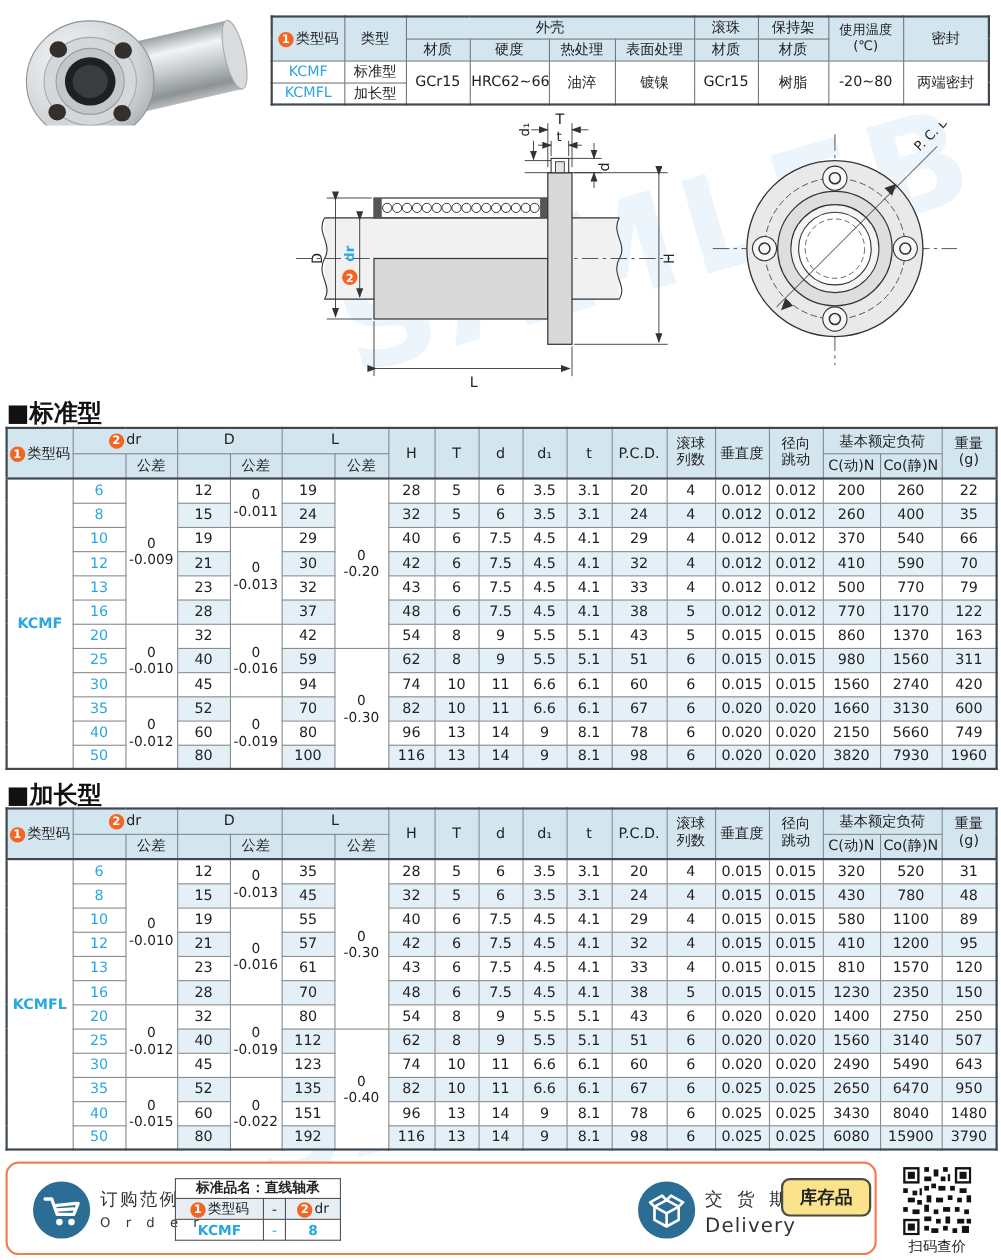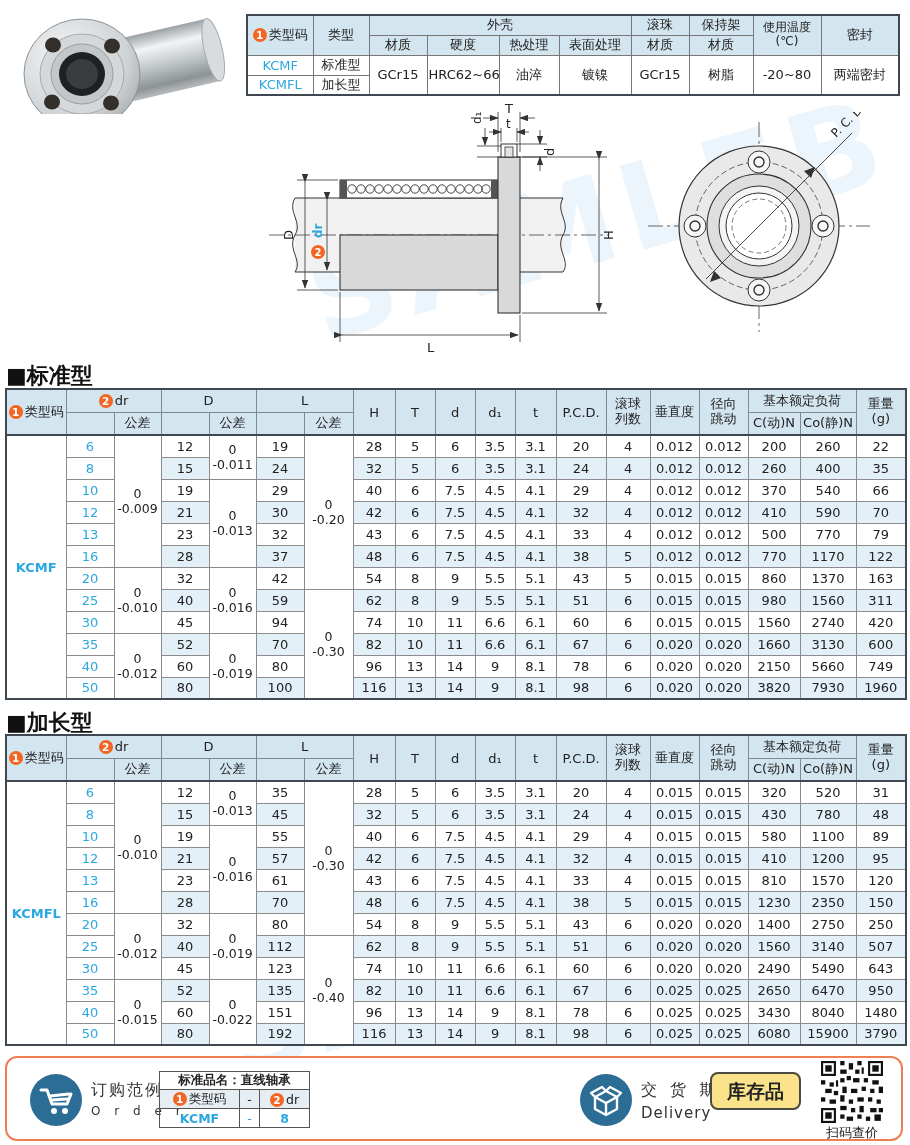--- a/index.html
+++ b/index.html
@@ -29,31 +29,31 @@
   table.spec td.code { color:#2ba7e0; font-weight:bold; }
   table.spec td.tol { white-space:pre-line; line-height:1.2; font-size:12.5px; }
 
   .num-badge { display:inline-block; width:14px; height:14px; border-radius:50%; background:#f26522; color:#fff; font-size:10.5px; line-height:14px; text-align:center; margin-right:2px; font-weight:bold; }
 
   
   svg text { font-family:"DejaVu Sans","Liberation Sans",sans-serif; }
   .drw { position:absolute; z-index:1; }
 
   
-  #bottom-bar { position:absolute; left:5px; top:1056px; width:898px; height:85px; border:2px solid #ef7f52; border-radius:12px; background:#fff; z-index:2; }
+  #bottom-bar { position:absolute; left:5px; top:1056px; width:792px; height:85px; border:2px solid #ef7f52; border-radius:12px; background:#fff; z-index:2; }
   .bb-abs { position:absolute; }
   .order-title { font-size:16px; color:#333; letter-spacing:2px; }
   .order-sub { font-size:12px; color:#333; letter-spacing:5px; margin-top:3px; }
   table.order { border-collapse:collapse; table-layout:fixed; width:150px; font-size:12.5px; color:#222; }
   table.order td { border:1px solid #555; text-align:center; height:19px; padding:0; }
   table.order td.hd { font-weight:bold; height:17px; }
   table.order td.mid { background:#e6eef4; }
   .deliv-title { font-size:16px; color:#333; letter-spacing:4px; }
-  .deliv-sub { font-size:15px; color:#333; letter-spacing:1px; margin-top:3px; }
-  #stock-badge { background:#fbe38c; border:2px solid #4a4a42; border-radius:8px; font-size:19px; font-weight:bold; color:#222; padding:6px 15px; }
+  .deliv-sub { font-size:18px; color:#333; letter-spacing:1px; margin-top:3px; }
+  #stock-badge { background:#fbe38c; border:2px solid #4a4a42; border-radius:8px; font-size:16px; font-weight:bold; color:#222; padding:6px 15px; }
   #qr-caption { font-size:13px; color:#222; text-align:center; margin-top:1px; }
 </style>
 </head>
 <body>
 
 <div id="page">
 
   <div class="wm" style="left:300px; top:150px; font-size:120px;">SAMLEB</div>
   <div class="wm" style="left:120px; top:520px; font-size:110px;">SAMLEB</div>
   <div class="wm" style="left:220px; top:900px; font-size:110px;">SAMLEB</div>

